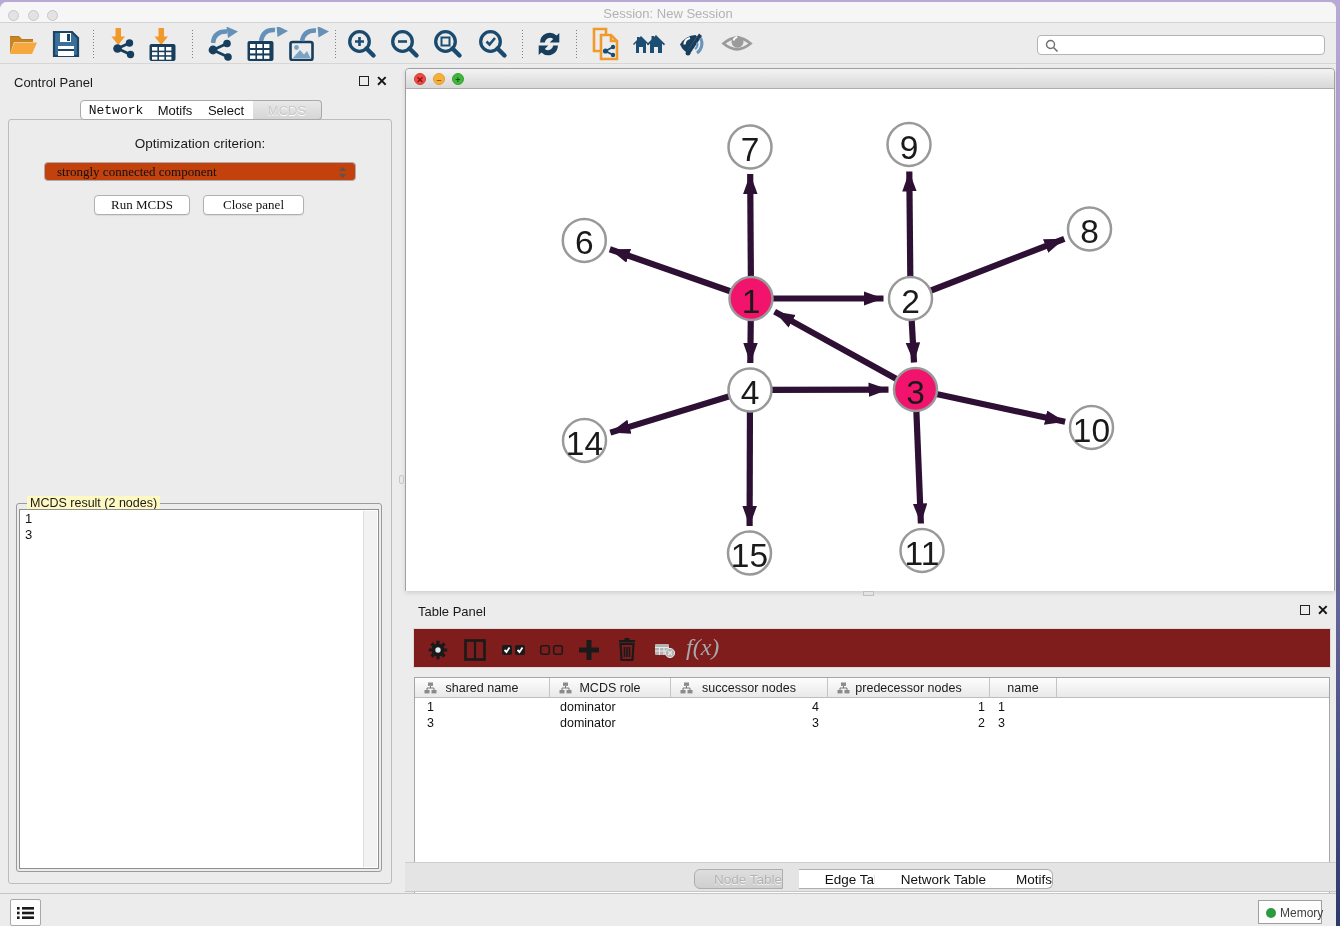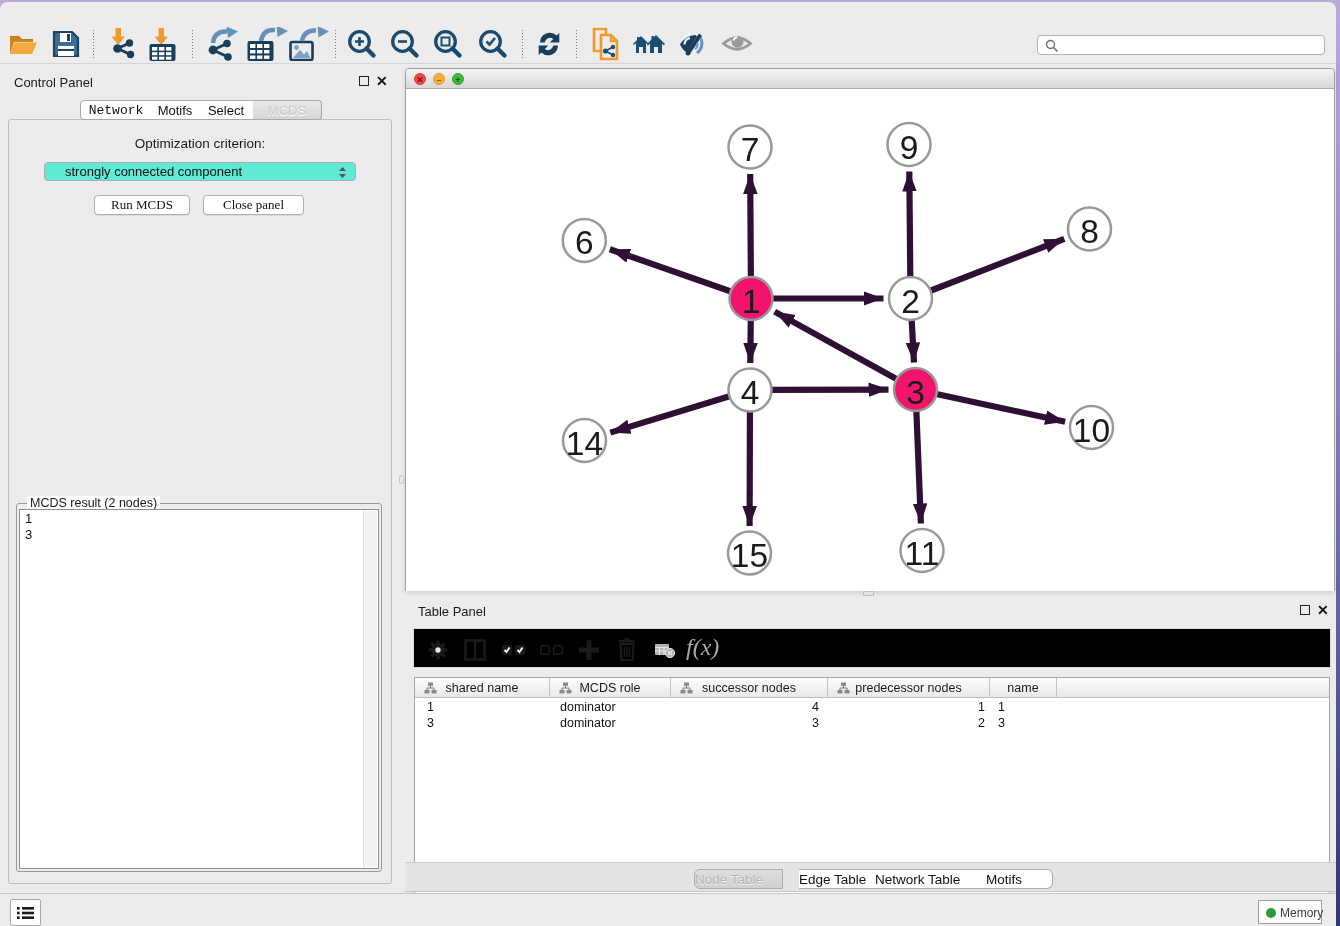--- a/index.html
+++ b/index.html
@@ -39,68 +39,74 @@
 }
 
 .cp { position:absolute; left:0; top:63px; width:400px; height:827px; }
 .panel-head { font-size:13px; color:#1a1a1a; }
 .cp-tabs { position:absolute; top:35px; left:80px; height:20px; }
 .tabseg { position:absolute; top:0; height:20px; border:1px solid #a9a9a9;
   background:#fff; font-size:13px; color:#111; text-align:center; line-height:19px; }
 .cp-pane { position:absolute; left:8px; top:54px; width:384px; height:765px;
   border:1px solid #bdbdbd; border-radius:3px; background:#ececec; }
 .combo { position:absolute; left:44px; top:97px; width:312px; height:19px;
-  background:#5eead4; border:1px solid #acacac; border-radius:4px;
-  font-size:13px; color:#111; line-height:17px; padding-left:20px; }
+  background:#c2410c; border:1px solid #acacac; border-radius:4px;
+  font-size:13px; color:#111; line-height:17px; padding-left:12px;font-family:Liberation Serif, serif; }
 .btn { position:absolute; top:130px; height:20px; background:#fff;
   border:1px solid #b0b0b0; border-radius:4px; font-size:13px; color:#111;
   text-align:center; line-height:18px; box-shadow:0 1px 1px rgba(0,0,0,.08);font-family:Liberation Serif, serif; }
 .mcds-group { position:absolute; left:16px; top:438px; width:366px; height:369px;
   border:1px solid #9b9b9b; border-radius:3px; }
-.mcds-label { position:absolute; left:10px; top:-8px; background:#ffffff;
+.mcds-label { position:absolute; left:10px; top:-8px; background:#fef9c3;
   padding:0 3px; font-size:12.5px; color:#1a1a1a;text-align:right; }
 .mcds-list { position:absolute; left:2px; top:5px; right:2px; bottom:2px;
   background:#fff; border:1px solid #8f8f8f; font-size:13px; color:#111; }
 
 .net { position:absolute; left:405px; top:66px; width:930px; height:523px;
   border:1px solid #a0a0a0; border-radius:4px 4px 0 0;
   box-shadow:0 2px 4px rgba(0,0,0,.12); background:#fff; }
 .net-title { position:absolute; left:0; top:0; width:100%; height:20px;
   background:linear-gradient(#f3f3f3,#d8d8d8); border-bottom:1px solid #adadad;
   border-radius:4px 4px 0 0; }
 .nl { position:absolute; top:4px; width:12px; height:12px; border-radius:50%;
   font-size:9px; font-weight:bold; text-align:center; line-height:12px; }
 .net-canvas { position:absolute; left:0; top:21px; width:928px; height:501px; background:#fff; }
 
 .tp { position:absolute; left:405px; top:592px; width:931px; height:298px; }
 .tp-toolbar { position:absolute; left:8px; top:34px; right:5px; height:40px;
-  background:#000000; border:1px solid #dadada; }
+  background:#7f1d1d; border:1px solid #dadada; }
 .tp-table { position:absolute; left:9px; top:83px; right:6px; height:224px;
   background:#fff; border:1px solid #a6a6a6; }
 .th-row { position:absolute; left:0; top:0; right:0; height:20px;
   background:linear-gradient(#fdfdfd,#e9e9e9); border-bottom:1px solid #bdbdbd; }
 .th-cell { position:absolute; top:0; height:20px; border-right:1px solid #c4c4c4;
   font-size:12.5px; color:#1a1a1a; text-align:center; line-height:20px; }
 .td { position:absolute; font-size:12.5px; color:#111; }
 .hic { position:absolute; left:9px; top:4px; width:13px; height:12px; fill:#8a8a8a; }
 .tp-tabs { position:absolute; left:0; right:0; top:268px; height:30px;
   background:#e4e4e4; border-top:1px solid #cdcdcd; border-bottom:1px solid #c6c6c6; }
 .seg { position:absolute; top:6px; height:20px; background:#fff;
-  border:1px solid #adadad; font-size:13.5px; color:#111; text-align:left; line-height:19px; }
+  border:1px solid #adadad; font-size:13.5px; color:#111; text-align:right; line-height:19px; }
 
 .status { position:absolute; left:0; top:891px; width:100%; height:33px;
   background:#ececec; border-top:1px solid #c6c6c6; }
 .mem-btn { position:absolute; right:14px; top:6px; width:64px; height:24px;
   background:#fdfdfd; border:1px solid #9f9f9f; font-size:12px; color:#404040; }
 .list-btn { position:absolute; left:10px; top:5px; width:31px; height:27px;
   background:#fdfdfd; border:1px solid #a8a8a8; border-radius:2px; }
 </style>
 </head>
 <body>
 <div class="window">
+  <div class="titlebar">
+    <div class="tl" style="left:8px;"></div>
+    <div class="tl" style="left:28px;"></div>
+    <div class="tl" style="left:47px;"></div>
+    <div class="title-text">Session: New Session</div>
+  </div>
   <div class="toolbar" id="toolbar">
     <svg class="tbi" style="left:6px;" width="34" height="34" viewBox="0 0 34 34">
       <path d="M4,9 L13,9 L16,12 L27,12 L27,15 L4,15 Z" fill="#b97817"></path>
       <path d="M4,27 L4,10 L13,10 L16,13 L27,13 L27,15 L8,15 L4,27 Z" fill="#c98424"></path>
       <path d="M4,27 L8.5,15.5 L31,15.5 L26,27 Z" fill="#f6a83f"></path>
     </svg>
     <svg class="tbi" style="left:49px;" width="34" height="34" viewBox="0 0 34 34">
       <path d="M5,5 H23 L29,11 V29 H5 Z" fill="#3a6f99" stroke="#1c4463" stroke-width="2.2"></path>
       <rect x="11" y="6" width="11" height="9" fill="#fff"></rect>
       <rect x="18" y="7" width="3" height="7" fill="#1c4463"></rect>

